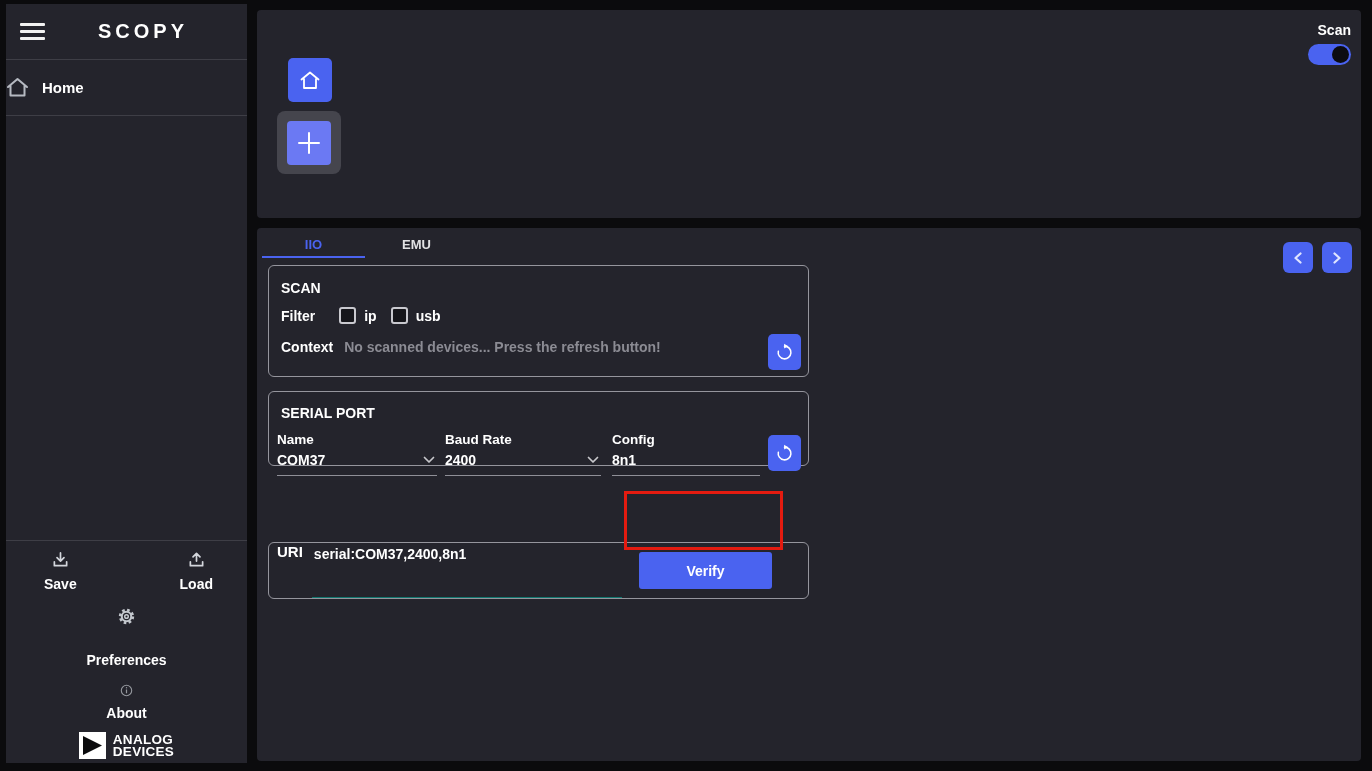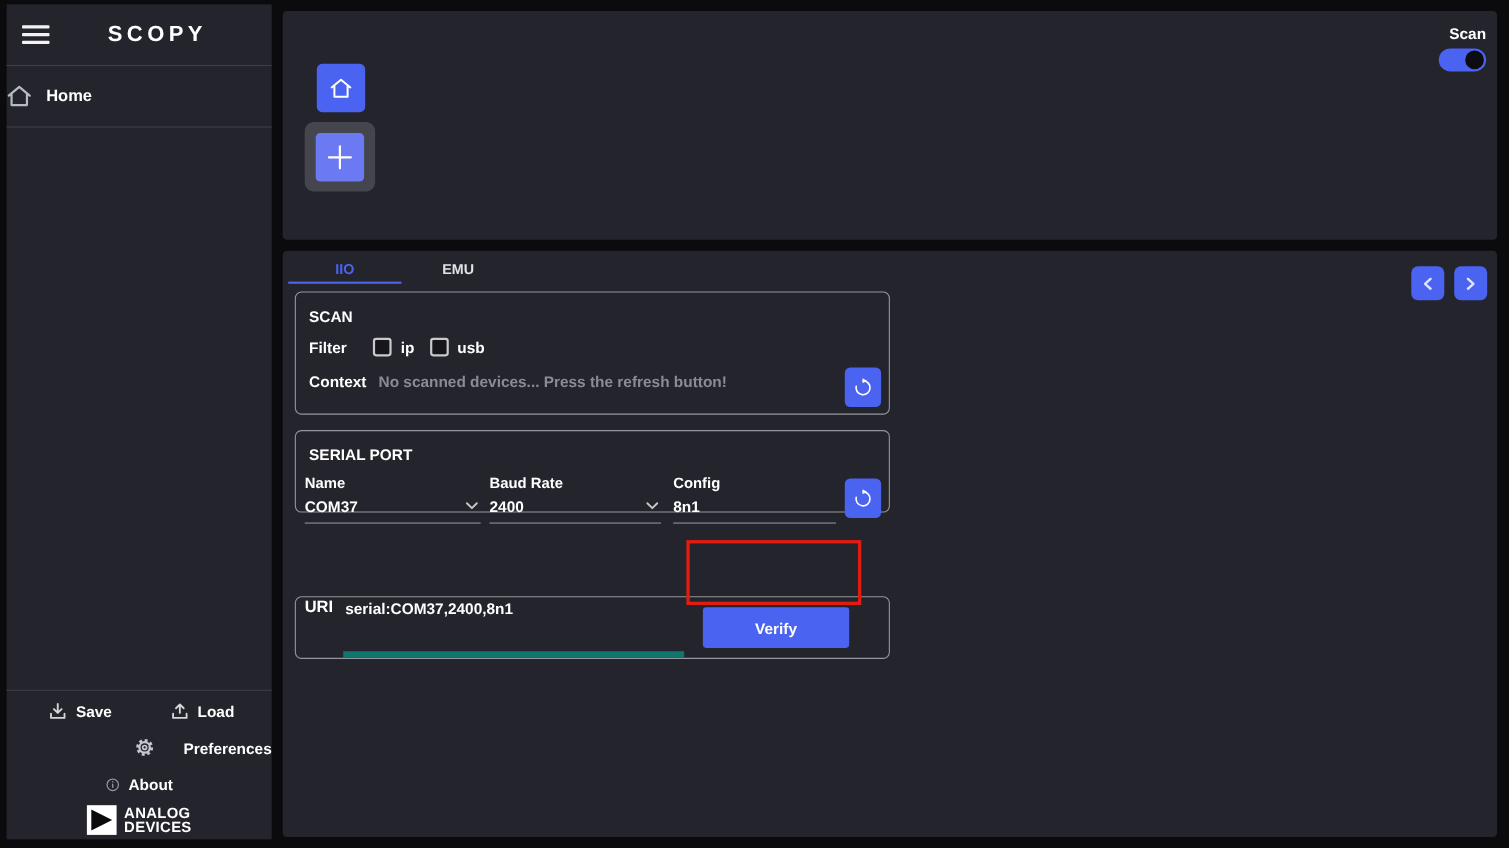--- a/index.html
+++ b/index.html
@@ -14,21 +14,21 @@
   .hamburger { margin-left:14px; display:flex; flex-direction:column; gap:4px; cursor:pointer; }
   .hamburger span { display:block; width:25px; height:3px; background:#f2f2f2; border-radius:1px; }
   .sb-logo { flex:1; text-align:center; color:#ffffff; font-weight:bold; font-size:20px;
              letter-spacing:4px; padding-right:6px; }
   .sb-home { height:56px; border-bottom:1px solid #3e3e46; display:flex; align-items:center;
              gap:13px; padding-left:0; color:#ffffff; font-weight:bold; font-size:15px; flex:0 0 auto; }
   .sb-spacer { flex:1 1 auto; }
   .sb-footer { border-top:1px solid #3e3e46; padding:10px 0 4px; flex:0 0 auto; }
   .sb-saveload { display:flex; justify-content:space-between; padding:0 34px 0 38px; align-items:center; }
   .sb-btn { display:flex; gap:8px; align-items:center; color:#ffffff; font-weight:bold;
-            font-size:14px; cursor:pointer; }
+            font-size:14px; cursor:pointer;flex-direction:column; }
   .sb-pref { display:flex; justify-content:flex-end; align-items:center; gap:26px; margin-top:15px; }
   .sb-about { display:flex; justify-content:center; align-items:center; gap:8px; margin-top:16px; }
   .sb-about .lbl { font-size:14px; }
   .sb-brand { display:flex; justify-content:center; align-items:center; gap:7px; margin-top:11px; }
   .brand-box { width:27px; height:27px; background:#ffffff; display:flex; align-items:center; justify-content:center; }
   .brand-text { color:#ffffff; font-weight:bold; font-size:13.5px; line-height:12px; letter-spacing:0.3px; }
 
   
   .top-panel { position:absolute; left:257px; top:10px; width:1104px; height:208px;
                background:#24242c; border-radius:4px; }
@@ -79,21 +79,21 @@
   #field-name { left:8px; width:160px; }
   #field-baud { left:176px; width:156px; }
   #field-config { left:343px; width:148px; }
   .field-label { color:#ffffff; font-weight:bold; font-size:13.5px; }
   .field-value-row { display:flex; justify-content:space-between; align-items:center;
                      border-bottom:1px solid #8f8f97; padding:3px 2px 7px 0; margin-top:2px; cursor:pointer; }
   .field-value { color:#ffffff; font-weight:bold; font-size:14px; }
 
   #uri-section { display:flex; padding-left:8px;margin-top:48px; }
   .uri-label { color:#ffffff; font-weight:bold; font-size:15px; }
-  .uri-value-wrap { width:310px; margin-left:9px; border-bottom:6px solid #0f766e; padding:2px 0 6px 2px; }
+  .uri-value-wrap { width:310px; margin-left:9px; border-bottom:1px solid #0f766e; padding:2px 0 6px 2px; }
   .uri-value { color:#ffffff; font-weight:bold; font-size:14px; }
   .verify-btn { position:absolute; left:370px; top:9px; width:133px; height:37px; background:#4a63f0;
                 border:none; border-radius:3px; color:#ffffff; font-weight:bold; font-size:14px;
                 font-family:"Liberation Sans",sans-serif; display:flex; align-items:center;
                 justify-content:center; cursor:pointer; }
   .red-annotation { position:absolute; left:367px; top:263px; width:159px; height:59px;
                     border:3px solid #e41b10; z-index:5; pointer-events:none; }
 
   svg { display:block; }
 </style>

